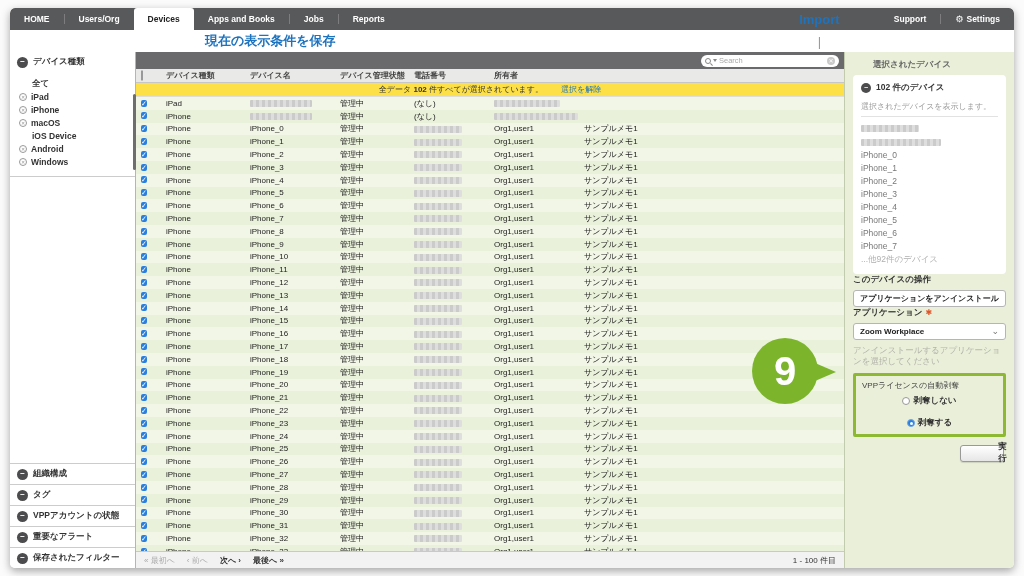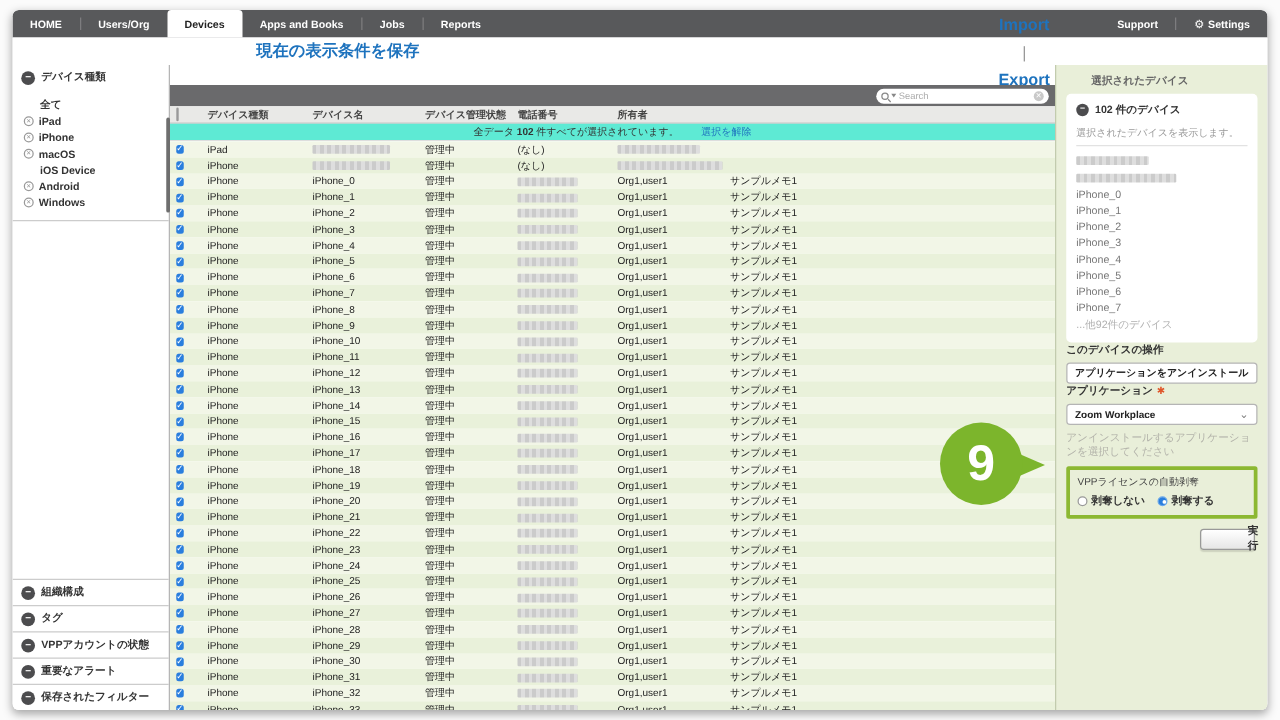--- a/index.html
+++ b/index.html
@@ -32,33 +32,33 @@
   .sec-head { height:20px; display:flex; align-items:center; gap:5px; padding:0 7px; font-weight:bold; color:#333; cursor:pointer; }
   .dtype-list { padding:5px 0 8px; }
   .dtype-item { height:13px; display:flex; align-items:center; padding-left:9px; gap:4px; color:#333; font-weight:bold; cursor:pointer; }
   .dtype-item .no-ico { width:9px; }
   .ring-ico { width:8px; height:8px; border:1px solid #999; border-radius:50%; color:#999; font-size:5px; line-height:6px; text-align:center; flex:0 0 8px; }
   .side-fill { flex:1; }
   .bot-sec { height:21px; border-top:1px solid #ccc; display:flex; align-items:center; gap:5px; padding:0 7px; font-weight:bold; color:#333; cursor:pointer; }
   .side-thumb { position:absolute; right:-1px; top:42px; width:3px; height:76px; background:#6e6e6e; border-radius:2px; }
 
   
-  .tablearea { flex:1; display:flex; flex-direction:column; min-width:0;margin-top:16px; }
+  .tablearea { flex:1; display:flex; flex-direction:column; min-width:0; }
   .tl-toolbar { height:17px; background:#6a6a6c; display:flex; align-items:center; justify-content:flex-end; padding-right:5px; }
   .search-pill { width:138px; height:12px; background:#fff; border-radius:7px; display:flex; align-items:center; padding:0 4px; gap:2px; font-size:7.5px; color:#aaa; }
   .mag { width:6px; height:6px; border:1px solid #888; border-radius:50%; position:relative; flex:0 0 6px; }
   .mag::after { content:""; position:absolute; width:3px; height:1px; background:#888; transform:rotate(45deg); left:4px; top:5px; }
   .tri-down { width:0; height:0; border-left:2.5px solid transparent; border-right:2.5px solid transparent; border-top:3px solid #888; }
   .search-txt { flex:1; }
   .clear-btn { width:8px; height:8px; border-radius:50%; background:#c9c9c9; color:#fff; font-size:6px; line-height:8px; text-align:center; }
 
   .grid { display:grid; grid-template-columns:30px 84px 90px 74px 80px 90px 1fr; align-items:center; }
   .t-head { height:14px; background:#e9e9e7; border-bottom:1px solid #c6c6c6; font-size:8px; font-weight:bold; color:#444; }
   .hd-cb { width:8.5px; height:8.5px; border:1px solid #999; border-radius:2px; background:#fff; margin-left:5px; }
-  .t-banner { height:14px; background:#5eead4; border-bottom:1px solid #ddd; display:flex; align-items:center; justify-content:center; gap:18px; font-size:8px; color:#333; }
+  .t-banner { height:14px; background:#fde047; border-bottom:1px solid #ddd; display:flex; align-items:center; justify-content:center; gap:18px; font-size:8px; color:#333; }
   .t-banner b { font-weight:bold; }
   .t-rows { flex:1; overflow:hidden; background:#fff; }
   .row { flex:0 0 12.8px; height:12.8px; font-size:8px; color:#222; }
   .row:nth-child(odd) { background:#f2f6e7; }
   .row:nth-child(even){ background:#e9f1da; }
   .cb { width:8.5px; height:8.5px; border-radius:2px; background:#2a7ede; color:#fff; font-size:7px; line-height:8.5px; text-align:center; margin-left:5px; }
   .blur { display:inline-block; height:7px; border-radius:1px; background:repeating-linear-gradient(90deg,#cbcbcb 0 3px,#dedede 3px 6px); vertical-align:middle; }
   .pager { height:17px; background:#f2f2f2; border-top:1px solid #c9c9c9; display:flex; align-items:center; font-size:8px; padding:0 8px; gap:12px; }
   .pg-dis { color:#aaa; }
   .pg-en { color:#333; font-weight:bold; cursor:pointer; }
@@ -75,21 +75,21 @@
   .dev-item { color:#777; line-height:13px; }
   .dev-item .blur { margin:3px 0; }
   .dev-more { color:#b0b0b0; line-height:13px; }
   .p-label { font-weight:bold; color:#333; }
   .req { color:#e0562a; font-size:8px; margin-left:3px; }
   .select { margin-top:4px; height:17px; background:#fff; border:1px solid #b5b5b5; border-radius:3px; display:flex; align-items:center; justify-content:space-between; padding:0 6px; font-weight:bold; color:#222; font-size:8px; cursor:pointer; white-space:nowrap;gap:36px; }
   .chev { color:#777; font-size:9px; font-weight:normal; }
   .p-hint { color:#b3b3aa; font-size:8.5px; margin-top:5px; line-height:11px; }
   .vpp-box { border:3px solid #8cb832; border-radius:2px; margin-top:6px; padding:4px 6px 5px; }
   .vpp-label { font-size:8px; color:#444; }
-  .radio-row { display:flex; align-items:center; gap:10px; margin-top:4px; }
+  .radio-row { display:flex; align-items:center; gap:10px; margin-top:4px;flex-direction:column; }
   .radio-opt { display:flex; align-items:center; gap:3px; font-weight:bold; color:#333; font-size:8.5px; cursor:pointer; }
   .radio { width:8px; height:8px; border-radius:50%; border:1px solid #999; background:#fff; }
   .radio.sel { border:1px solid #6aa7e8; background:#2a7ede; position:relative; }
   .radio.sel::after { content:""; position:absolute; left:2.5px; top:2.5px; width:3px; height:3px; border-radius:50%; background:#fff; }
   .exec-btn { margin:8px 2px 0 auto; width:44px; height:17px; background:linear-gradient(#fff,#e6e6e6); border:1px solid #999; border-radius:3px; font-size:8.5px; font-weight:bold; color:#333; display:flex; align-items:center; justify-content:center; cursor:pointer; box-shadow:0 1px 1px rgba(0,0,0,.12);padding-left:41px; }
 
   
   .callout { position:absolute; left:742px; top:330px; width:66px; height:66px; z-index:5; }
   .callout-circle { position:absolute; width:66px; height:66px; border-radius:50%; background:#7cb52c; color:#fff; font-size:40px; font-weight:bold; display:flex; align-items:center; justify-content:center; }
   .callout-tail { position:absolute; left:56px; top:22px; width:0; height:0; border-top:12px solid transparent; border-bottom:12px solid transparent; border-left:28px solid #7cb52c; }
@@ -543,20 +543,27 @@
             <span><span class="cb">✓</span></span>
             <span>iPhone</span>
             <span>iPhone_33</span>
             <span>管理中</span>
             <span><span class="blur" style="width: 48px;"></span></span>
             <span>Org1,user1</span>
             <span>サンプルメモ1</span>
           </div>
         </div>
 
+      <div class="pager">
+        <span class="pg-dis">« 最初へ</span>
+        <span class="pg-dis">‹ 前へ</span>
+        <span class="pg-en">次へ ›</span>
+        <span class="pg-en">最後へ »</span>
+        <span class="pg-range">1 - 100 件目</span>
+      </div>
     </div>
 
     <div class="panel">
       <div class="panel-title">選択されたデバイス</div>
 
       <div class="card">
         <div class="card-title">
           <span class="dot-ico">−</span>
           <span>
             <span>102</span> <span>件のデバイス</span>

